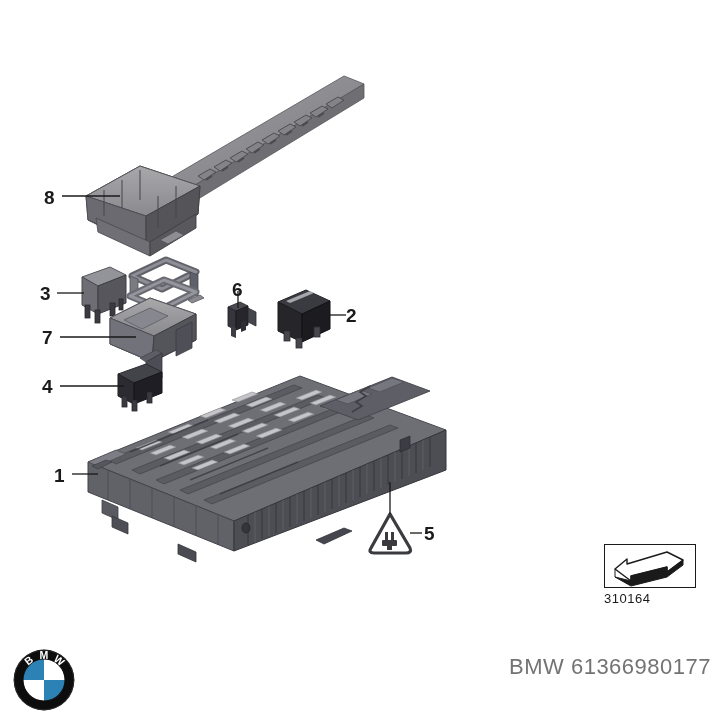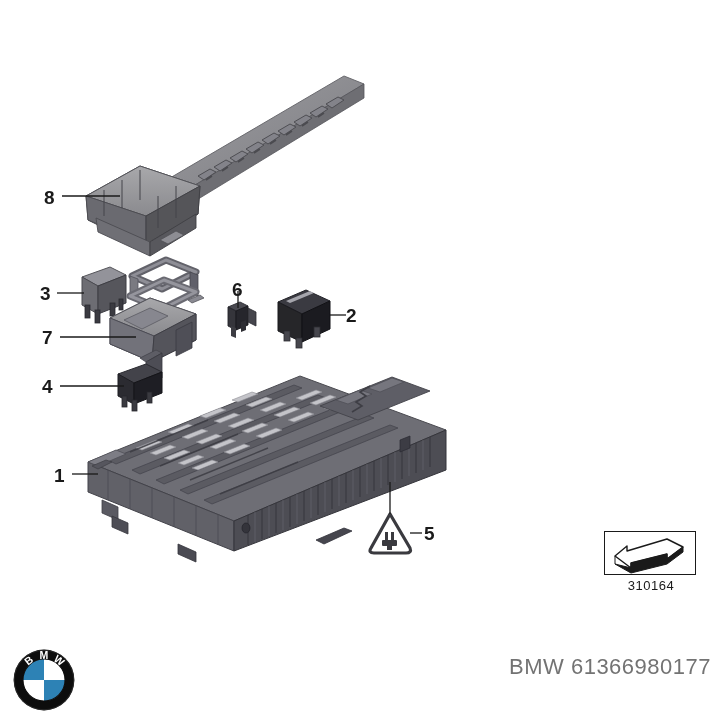--- a/index.html
+++ b/index.html
@@ -36,23 +36,23 @@
     font-size: 19px;
     color: #1a1a1a;
     line-height: 1;
     letter-spacing: 0;
     user-select: none;
   }
   
   .drawing-id {
     position: absolute;
     left: 604px;
-    top: 531px;
+    top: 544px;
     width: 94px;
-    text-align: center;
+    text-align: left;
   }
   .drawing-id-frame {
     width: 92px;
     height: 44px;
     border: 1.5px solid #1a1a1a;
     box-sizing: border-box;
     background: #ffffff;
   }
   .drawing-id-text {
     margin-top: 3px;

